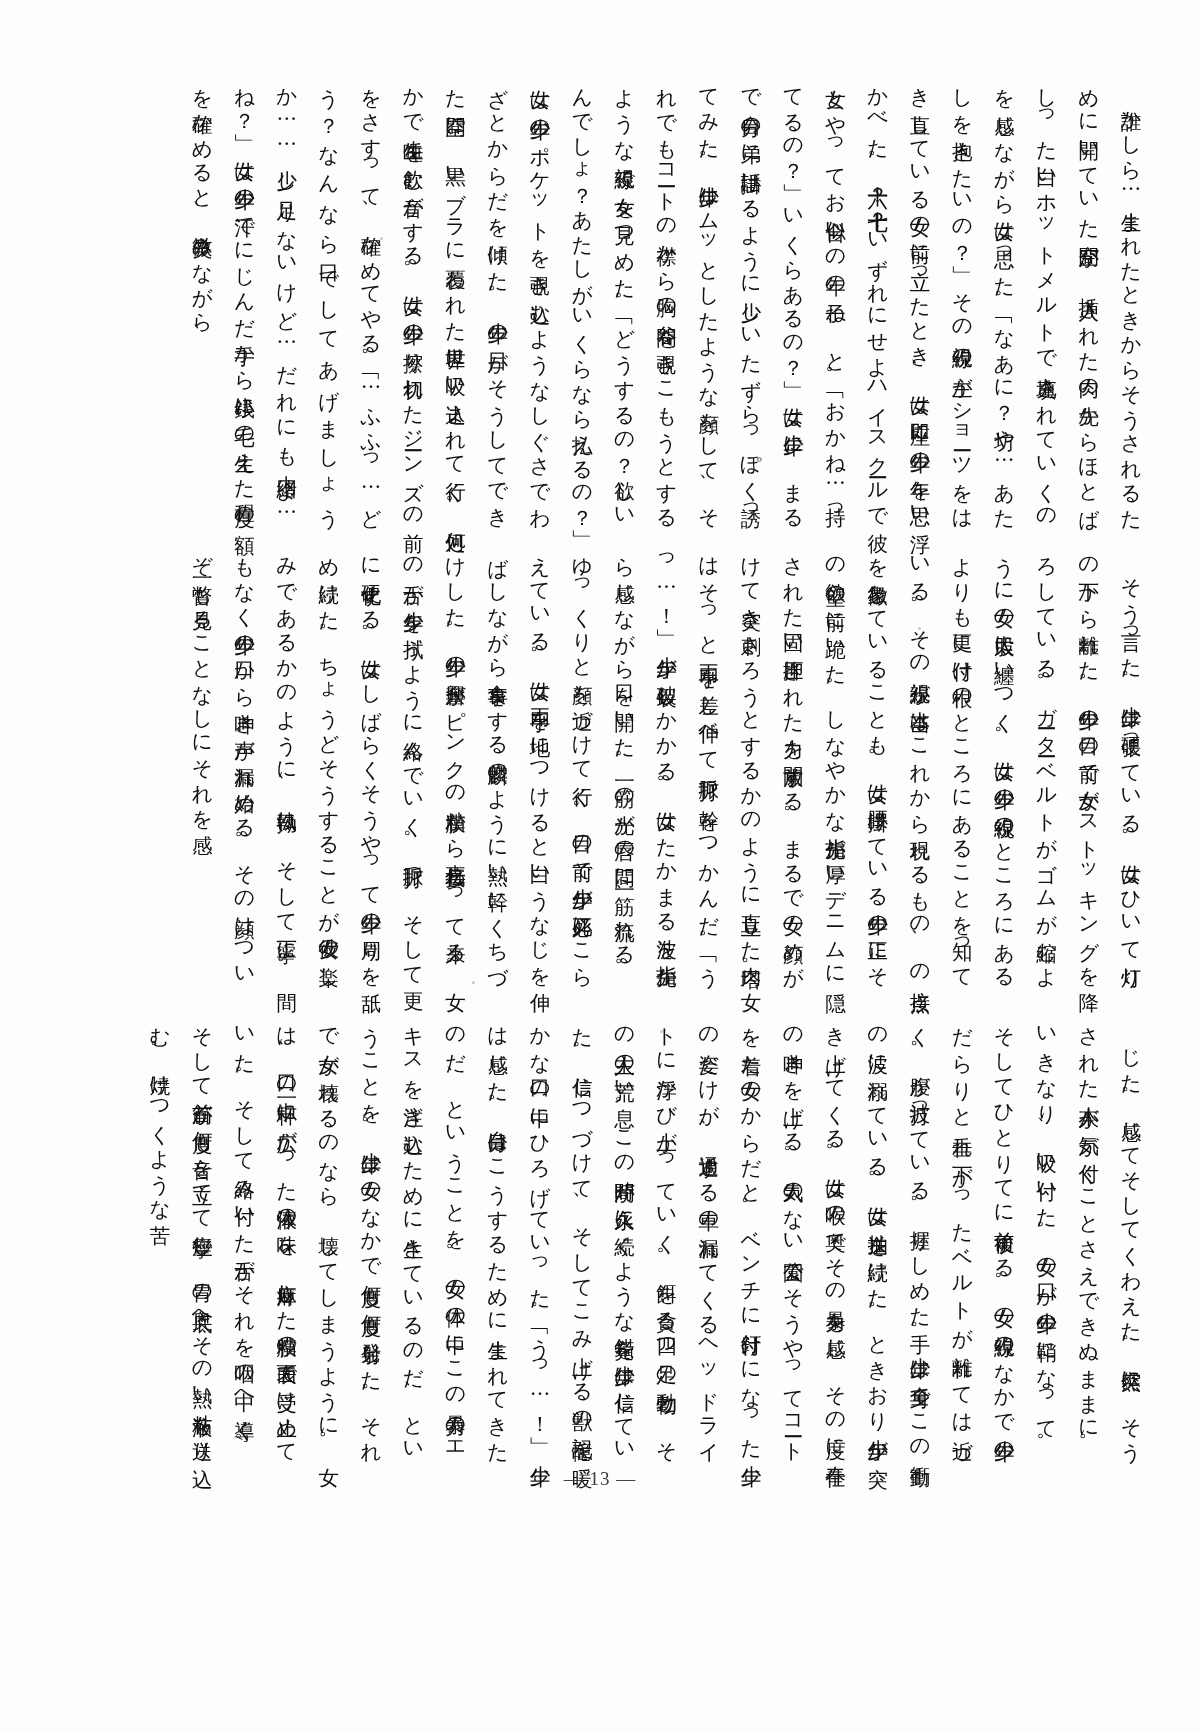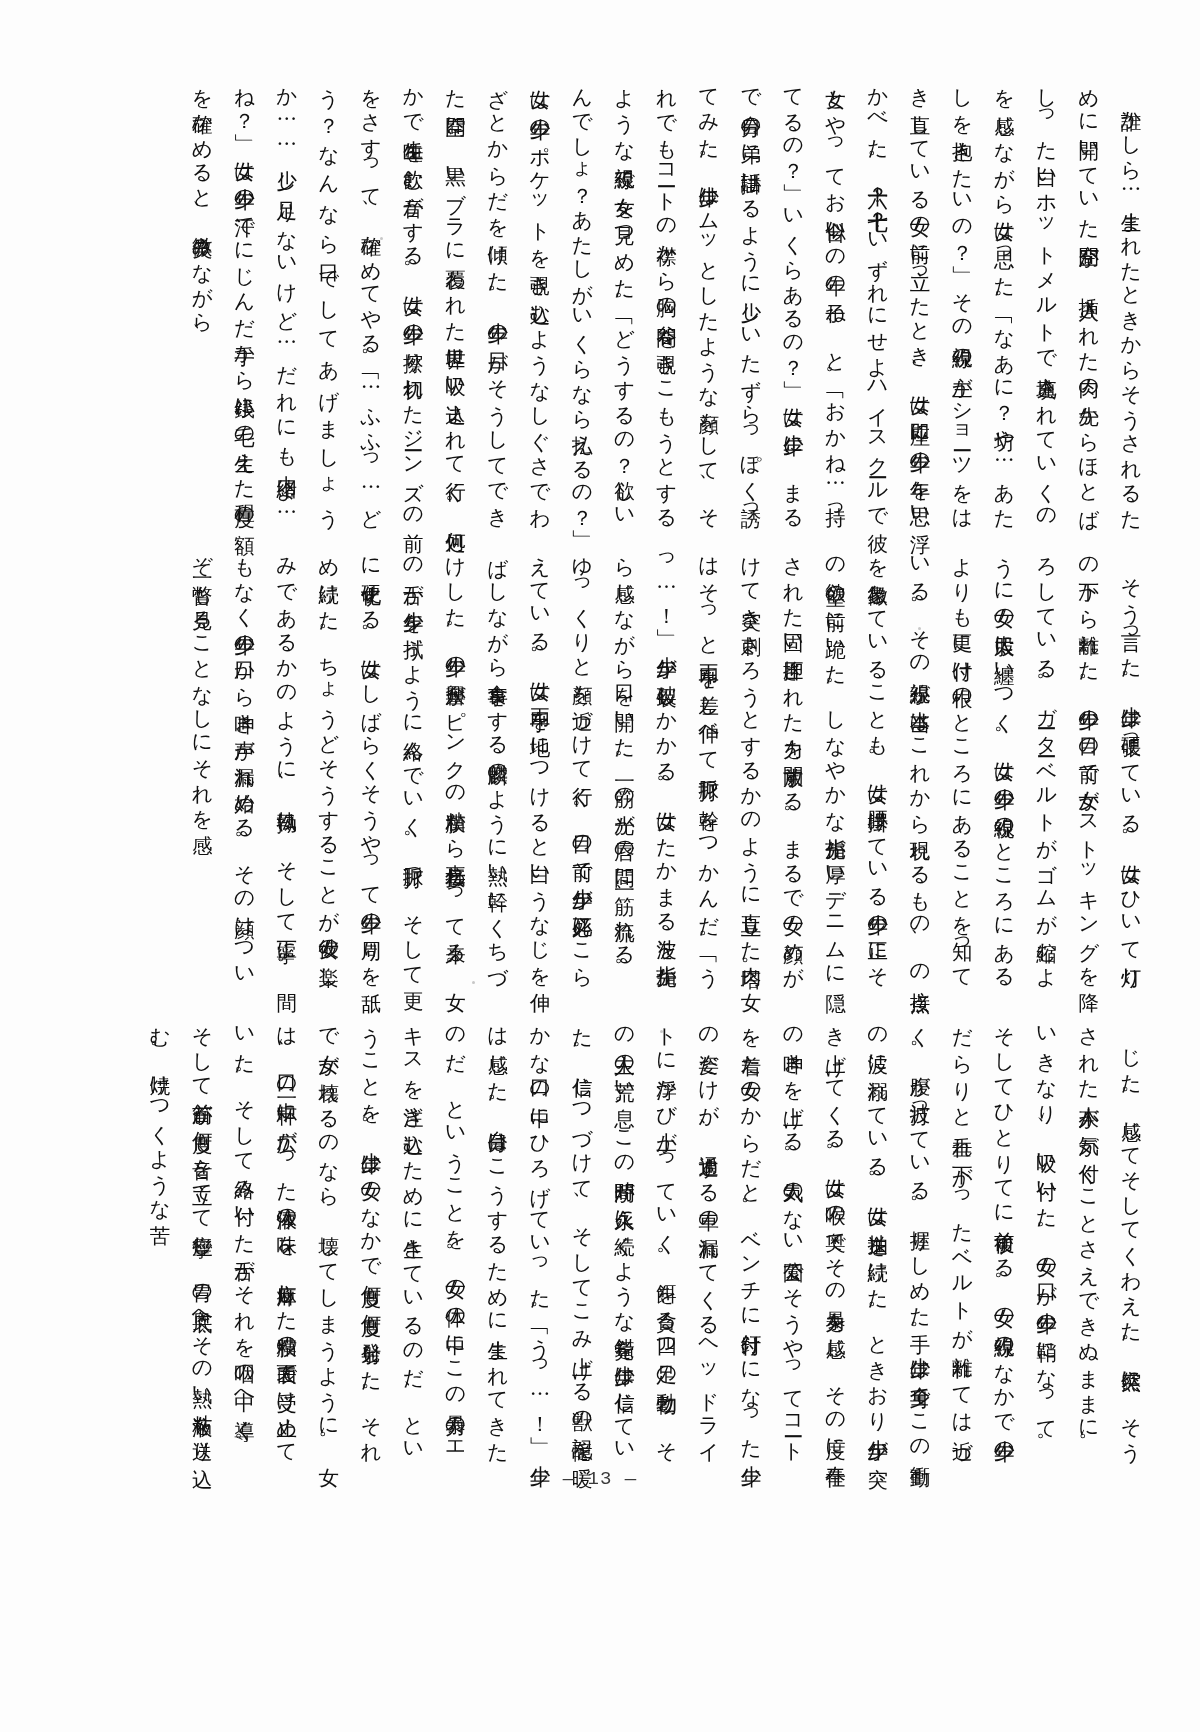--- a/index.html
+++ b/index.html
@@ -67,21 +67,21 @@
     text-indent: 1em;
   }
 
   
   .folio {
     position: absolute;
     left: 0;
     right: 0;
     top: 1468px;
     text-align: center;
-    font-family: Liberation Mono, monospace;
+    font-family: Liberation Serif, serif;
     font-size: 19px;
     letter-spacing: 1px;
     color: #3a3a3a;
   }
 
   
   .speck {
     position: absolute;
     background: #9a9a9a;
     border-radius: 50%;

